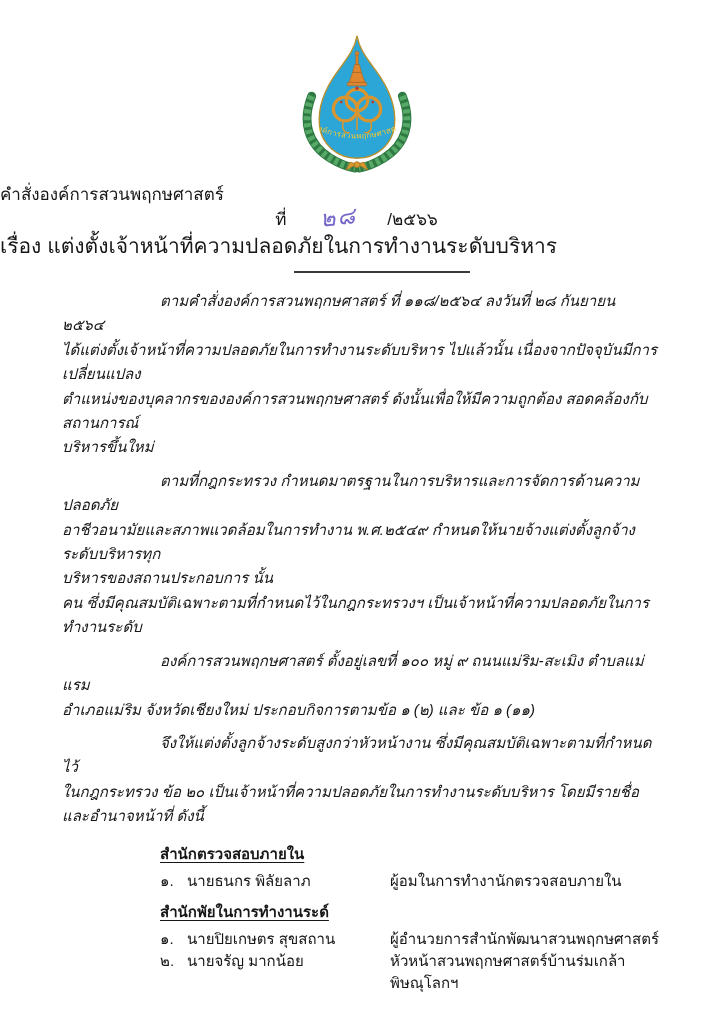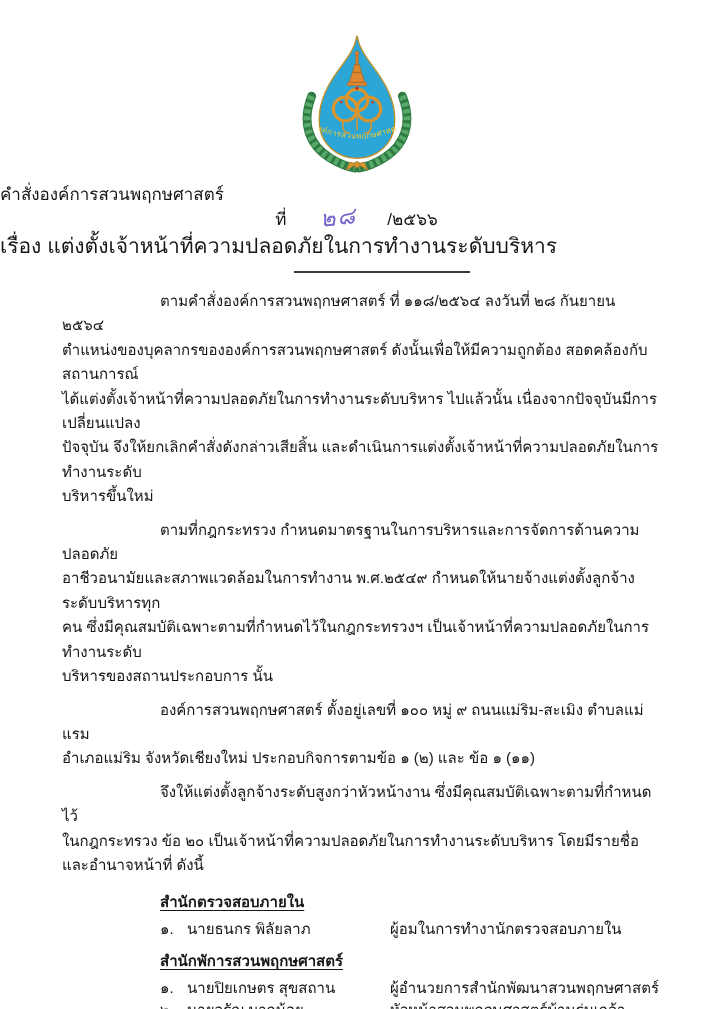--- a/index.html
+++ b/index.html
@@ -28,21 +28,21 @@
   .title-block{text-align:left;margin-top:9px;line-height:25px;font-size:17px;}
   .no-line{display:flex;justify-content:center;align-items:baseline;font-size:17px;line-height:26px;}
   .hand-no{
     display:inline-block;color:#7668c8;font-size:23px;line-height:20px;
     transform:rotate(-6deg);margin:0 30px 0 34px;font-style:italic;letter-spacing:2px;
   }
   .subject{font-size:21px;line-height:25px;}
   .sep-line{width:176px;height:2px;background:#3a3a3a;margin:13px auto 0;transform:translateX(25px);}
   
   .body{padding:16px 52px 0 62px;font-size:15px;}
-  .para{margin:0 0 9px 0;}
+  .para{margin:0 0 9px 0;font-style:italic;}
   .pline{line-height:24.4px;}
   .p-first{text-indent:98px;}
   
   .sections{margin-left:98px;margin-top:14px;}
   .section{margin-bottom:9px;}
   .section-header{
     font-weight:700;text-decoration:underline;text-underline-offset:3px;
     font-size:15px;line-height:22px;margin:0 0 5px 0;
   }
   .item-row{display:flex;line-height:22.2px;font-size:15px;}
@@ -106,31 +106,30 @@
       <span>/๒๕๖๖</span>
     </div>
     <div class="subject">เรื่อง  แต่งตั้งเจ้าหน้าที่ความปลอดภัยในการทำงานระดับบริหาร</div>
   </div>
   <div class="sep-line"></div>
 
   <div class="body">
 
     <div class="para">
       <div class="pline p-first">ตามคำสั่งองค์การสวนพฤกษศาสตร์ ที่ ๑๑๘/๒๕๖๔  ลงวันที่ ๒๘ กันยายน ๒๕๖๔</div>
+      <div class="pline">ได้แต่งตั้งเจ้าหน้าที่ความปลอดภัยในการทำงานระดับบริหาร ไปแล้วนั้น เนื่องจากปัจจุบันมีการเปลี่ยนแปลง</div>
       <div class="pline">ตำแหน่งของบุคลากรขององค์การสวนพฤกษศาสตร์  ดังนั้นเพื่อให้มีความถูกต้อง สอดคล้องกับสถานการณ์</div>
-      <div class="pline">ได้แต่งตั้งเจ้าหน้าที่ความปลอดภัยในการทำงานระดับบริหาร ไปแล้วนั้น เนื่องจากปัจจุบันมีการเปลี่ยนแปลง</div>
-      <div class="pline">ปัจจุบัน จึงให้ยกเลิกคำสั่งดังกล่าวเสียสิ้น และดำเนินการแต่งตั้งเจ้าหน้าที่ความปลอดภัยในการทำงานระดับ</div>
       <div class="pline">บริหารขึ้นใหม่</div>
     </div>
 
     <div class="para">
       <div class="pline p-first">ตามที่กฎกระทรวง  กำหนดมาตรฐานในการบริหารและการจัดการด้านความปลอดภัย</div>
       <div class="pline">อาชีวอนามัยและสภาพแวดล้อมในการทำงาน พ.ศ.๒๕๔๙  กำหนดให้นายจ้างแต่งตั้งลูกจ้างระดับบริหารทุก</div>
+      <div class="pline">บริหารของสถานประกอบการ นั้น</div>
       <div class="pline">คน ซึ่งมีคุณสมบัติเฉพาะตามที่กำหนดไว้ในกฎกระทรวงฯ เป็นเจ้าหน้าที่ความปลอดภัยในการทำงานระดับ</div>
-      <div class="pline">บริหารของสถานประกอบการ นั้น</div>
     </div>
 
     <div class="para">
       <div class="pline p-first">องค์การสวนพฤกษศาสตร์  ตั้งอยู่เลขที่ ๑๐๐ หมู่ ๙ ถนนแม่ริม-สะเมิง ตำบลแม่แรม</div>
       <div class="pline">อำเภอแม่ริม จังหวัดเชียงใหม่ ประกอบกิจการตามข้อ ๑ (๒) และ ข้อ ๑ (๑๑)</div>
     </div>
 
     <div class="para">
       <div class="pline p-first">จึงให้แต่งตั้งลูกจ้างระดับสูงกว่าหัวหน้างาน ซึ่งมีคุณสมบัติเฉพาะตามที่กำหนดไว้</div>
       <div class="pline">ในกฎกระทรวง ข้อ ๒๐ เป็นเจ้าหน้าที่ความปลอดภัยในการทำงานระดับบริหาร โดยมีรายชื่อและอำนาจหน้าที่ ดังนี้</div>
@@ -141,21 +140,21 @@
       <div class="section">
         <div class="section-header">สำนักตรวจสอบภายใน</div>
         <div class="item-row">
           <span class="item-no">๑.</span>
           <span class="item-name">นายธนกร  พิลัยลาภ</span>
           <span class="item-pos">ผู้อมในการทำงานักตรวจสอบภายใน</span>
         </div>
       </div>
 
       <div class="section">
-        <div class="section-header">สำนักพัการสวนพฤกษศาสตร์</div>
+        <div class="section-header">สำนักพัยในการทำงานระด์</div>
         <div class="item-row">
           <span class="item-no">๑.</span>
           <span class="item-name">นายปิยเกษตร สุขสถาน</span>
           <span class="item-pos">ผู้อำนวยการสำนักพัฒนาสวนพฤกษศาสตร์</span>
         </div>
         <div class="item-row">
           <span class="item-no">๒.</span>
           <span class="item-name">นายจรัญ มากน้อย</span>
           <span class="item-pos">หัวหน้าสวนพฤกษศาสตร์บ้านร่มเกล้า พิษณุโลกฯ</span>
         </div>

